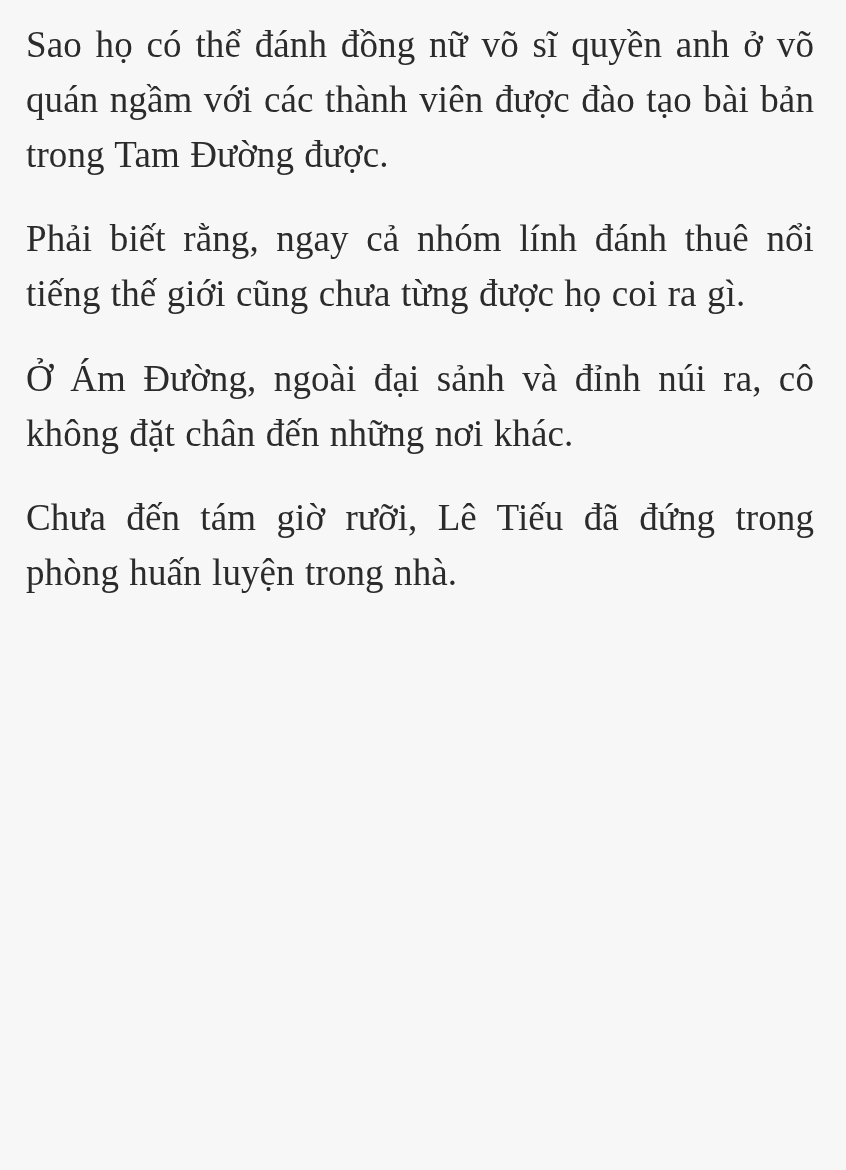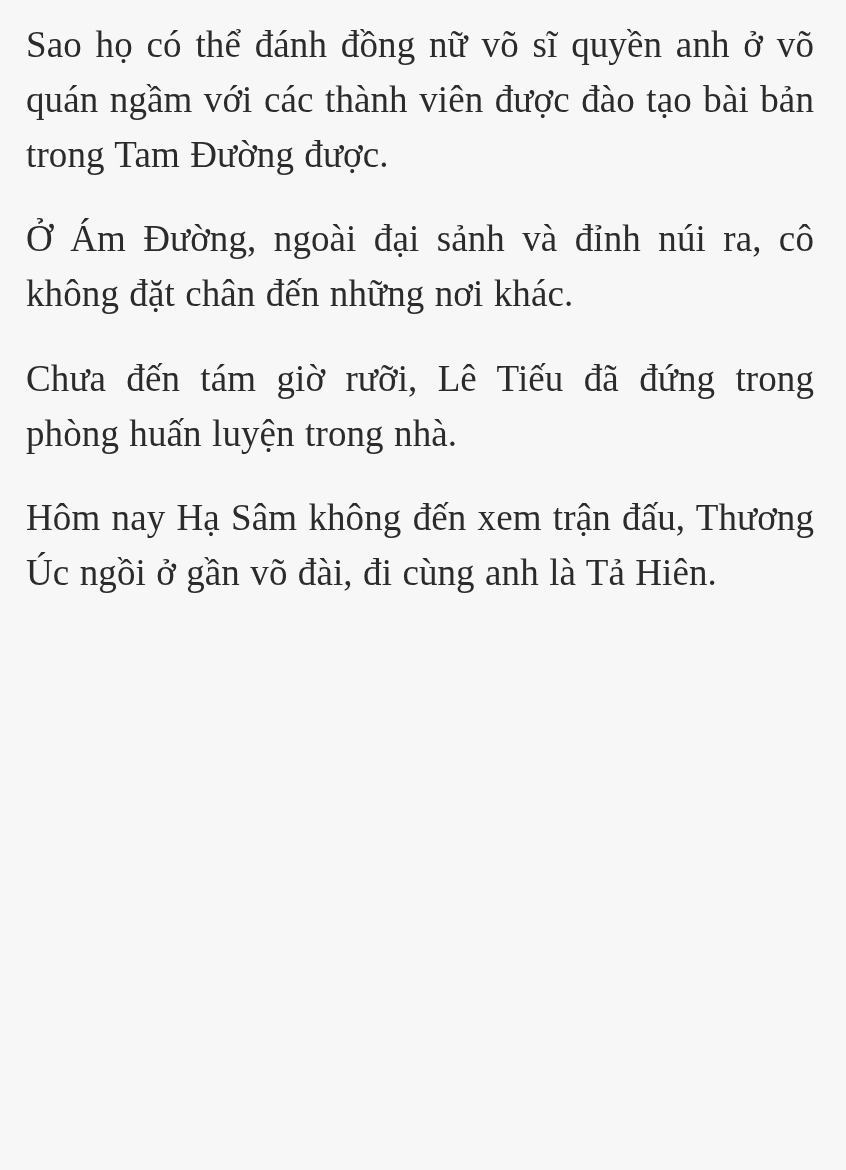--- a/index.html
+++ b/index.html
@@ -31,16 +31,16 @@
   }
   .para:last-child {
     margin-bottom: 0;
   }
 </style>
 </head>
 <body>
 
 <div class="reader">
   <p class="para">Sao họ có thể đánh đồng nữ võ sĩ quyền anh ở võ quán ngầm với các thành viên được đào tạo bài bản trong Tam Đường được.</p>
+  <p class="para">Phải biết rằng, ngay cả nhóm lính đánh thuê nổi tiếng thế giới cũng chưa từng được họ coi ra gì.</p>
   <p class="para">Ở Ám Đường, ngoài đại sảnh và đỉnh núi ra, cô không đặt chân đến những nơi khác.</p>
   <p class="para">Chưa đến tám giờ rưỡi, Lê Tiếu đã đứng trong phòng huấn luyện trong nhà.</p>
-  <p class="para">Hôm nay Hạ Sâm không đến xem trận đấu, Thương Úc ngồi ở gần võ đài, đi cùng anh là Tả Hiên.</p>
 </div>
 
 </body></html>

